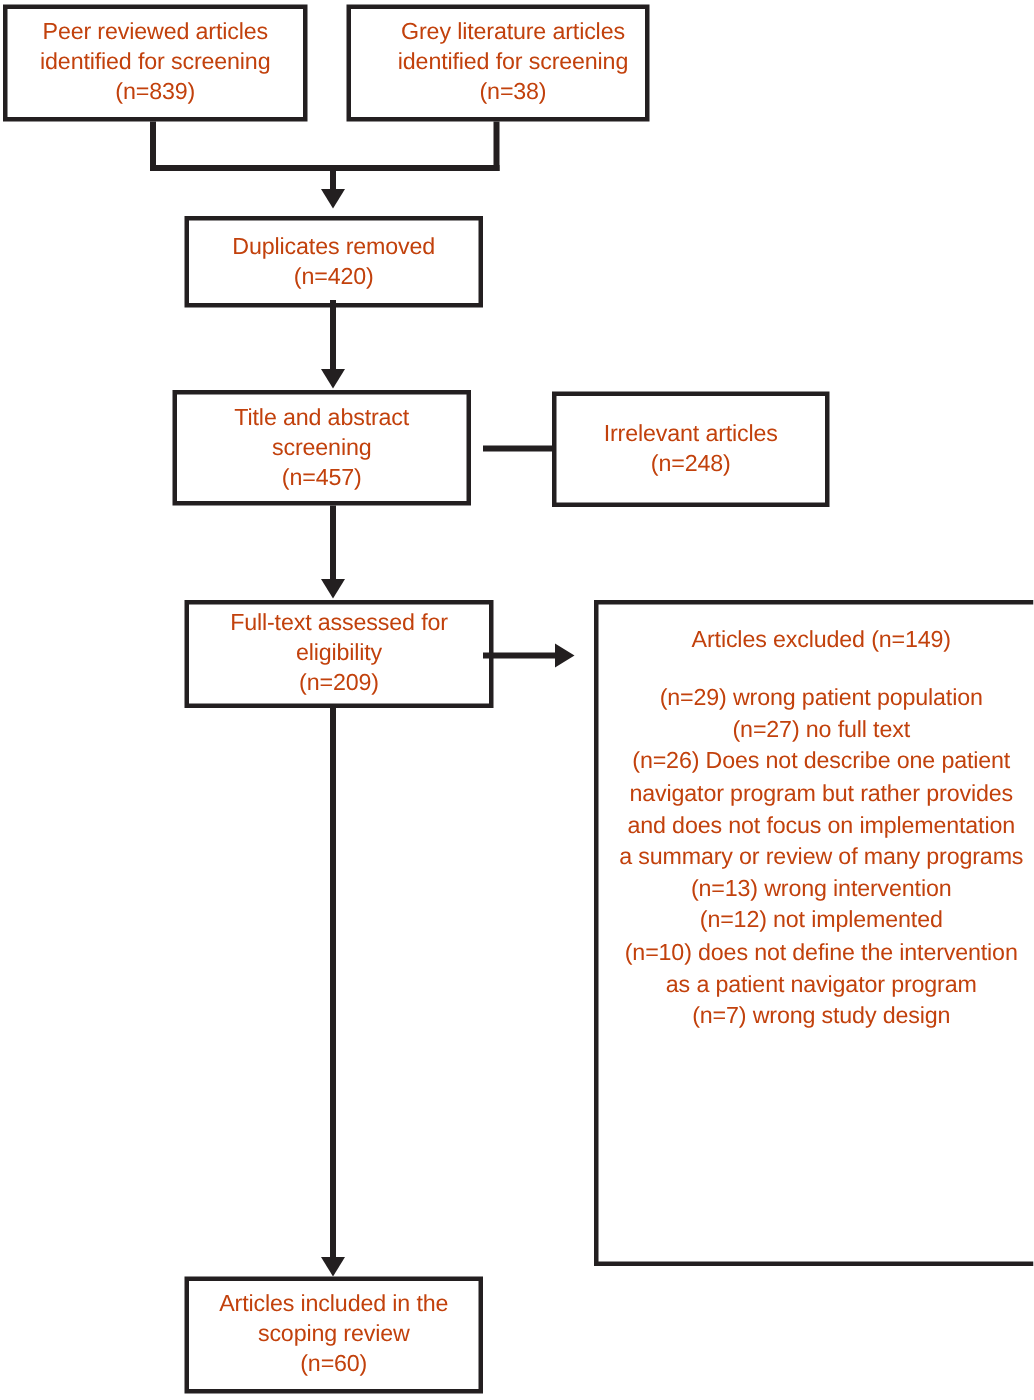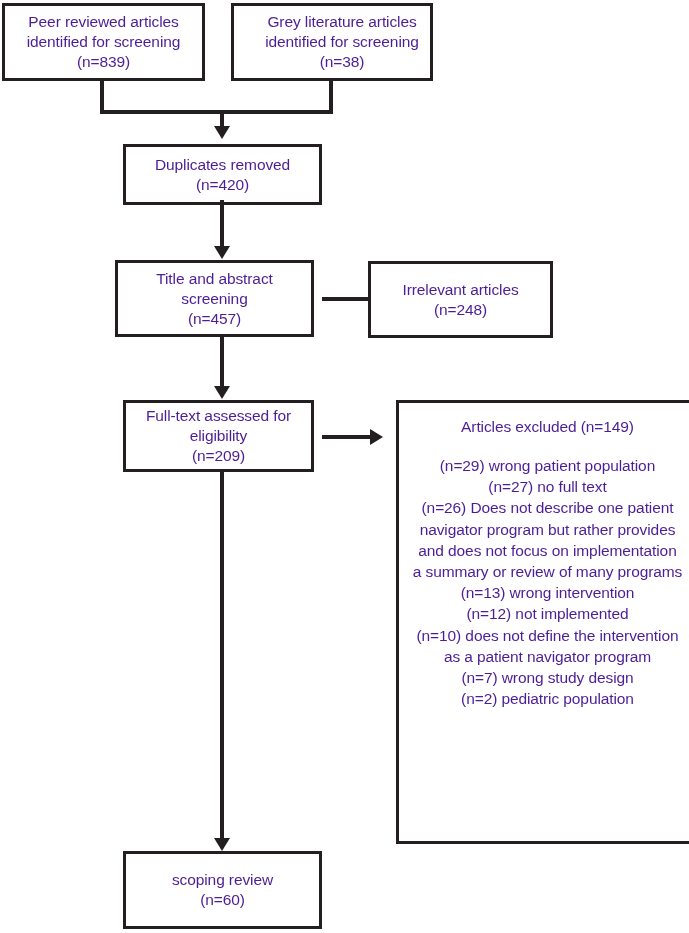--- a/index.html
+++ b/index.html
@@ -6,21 +6,21 @@
     margin: 0;
     padding: 0;
     background: #ffffff;
   }
   #canvas {
     position: relative;
     width: 689px;
     height: 933px;
     background: #ffffff;
     font-family: "Liberation Sans", sans-serif;
-    color: #4c1d95;
+    color: #c2410c;
     overflow: hidden;
   }
   .box {
     position: absolute;
     box-sizing: border-box;
     border: 3px solid #231f20;
     background: #ffffff;
     display: flex;
     flex-direction: column;
     align-items: center;
@@ -115,21 +115,21 @@
   <div class="arrow-right" style="left:369px; top:291px;"></div>
 
   <div class="box" style="left:368px; top:261px; width:185px; height:77px;">
     <span class="ln">Irrelevant articles</span>
     <span class="ln">(n=248)</span>
   </div>
 
   <div class="vline" style="left:220px; top:337px; width:4px; height:50px;"></div>
   <div class="arrow-down" style="left:214px; top:386px;"></div>
 
-  <div class="box" style="left:123px; top:400px; width:191px; height:72px;">
+  <div class="box" style="left:123px; top:400px; width:206px; height:72px;">
     <span class="ln">Full-text assessed for</span>
     <span class="ln">eligibility</span>
     <span class="ln">(n=209)</span>
   </div>
 
   <div class="hline" style="left:322px; top:435px; width:49px; height:4px;"></div>
   <div class="arrow-right" style="left:370px; top:429px;"></div>
 
   <div class="box excluded" style="left:396px; top:400px; width:303px; height:444px;">
     <div class="excluded-header">Articles excluded (n=149)</div>
@@ -138,25 +138,25 @@
       <span class="ln">(n=27) no full text</span>
       <span class="ln">(n=26) Does not describe one patient</span>
       <span class="ln">navigator program but rather provides</span>
       <span class="ln">and does not focus on implementation</span>
       <span class="ln">a summary or review of many programs</span>
       <span class="ln">(n=13) wrong intervention</span>
       <span class="ln">(n=12) not implemented</span>
       <span class="ln">(n=10) does not define the intervention</span>
       <span class="ln">as a patient navigator program</span>
       <span class="ln">(n=7) wrong study design</span>
-      <span class="ln">(n=2) pediatric population</span>
     </div>
   </div>
 
   <div class="vline" style="left:220px; top:472px; width:4px; height:367px;"></div>
   <div class="arrow-down" style="left:214px; top:838px;"></div>
 
   <div class="box" style="left:123px; top:851px; width:199px; height:78px;">
+    <span class="ln">Articles included in the</span>
     <span class="ln">scoping review</span>
     <span class="ln">(n=60)</span>
   </div>
 
 </div>
 
 </body></html>

